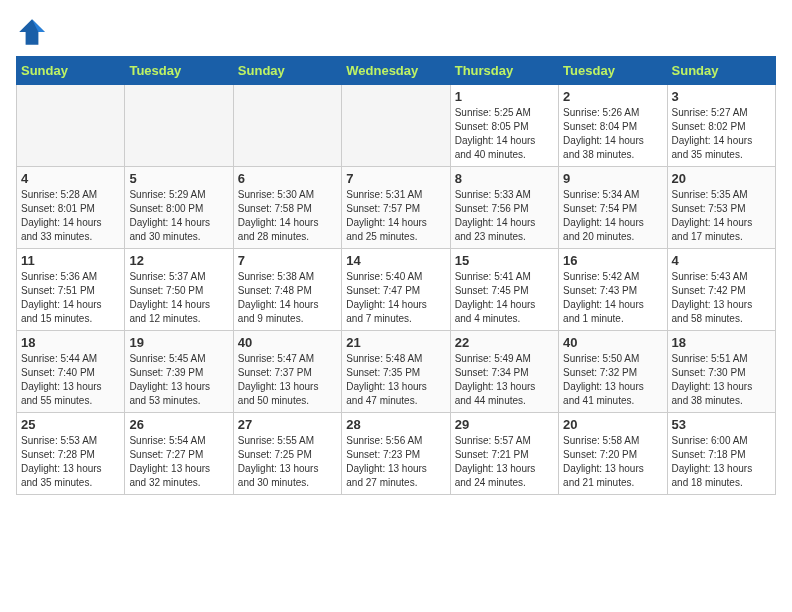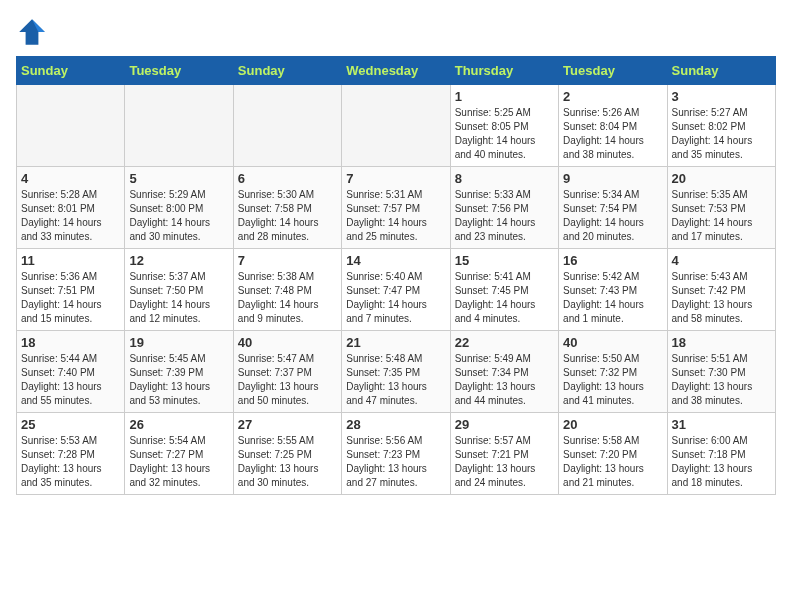--- a/index.html
+++ b/index.html
@@ -244,18 +244,18 @@
         </td>
         <td>
           <div class="day-num">29</div>
           <div class="day-info">Sunrise: 5:57 AM<br>Sunset: 7:21 PM<br>Daylight: 13 hours and 24 minutes.</div>
         </td>
         <td>
           <div class="day-num">20</div>
           <div class="day-info">Sunrise: 5:58 AM<br>Sunset: 7:20 PM<br>Daylight: 13 hours and 21 minutes.</div>
         </td>
         <td>
-          <div class="day-num">31</div>
+          <div class="day-num">53</div>
           <div class="day-info">Sunrise: 6:00 AM<br>Sunset: 7:18 PM<br>Daylight: 13 hours and 18 minutes.</div>
         </td>
       </tr>
     </tbody>
 </table>
 
 </body></html>

